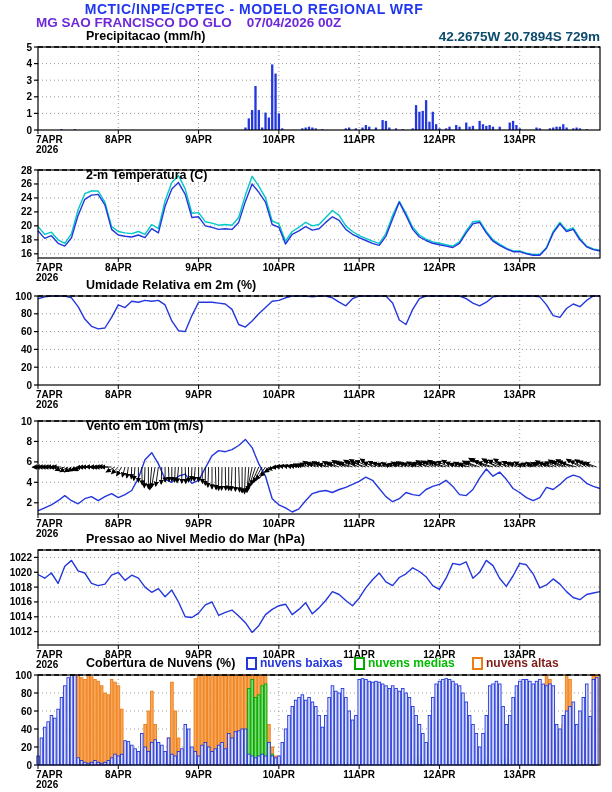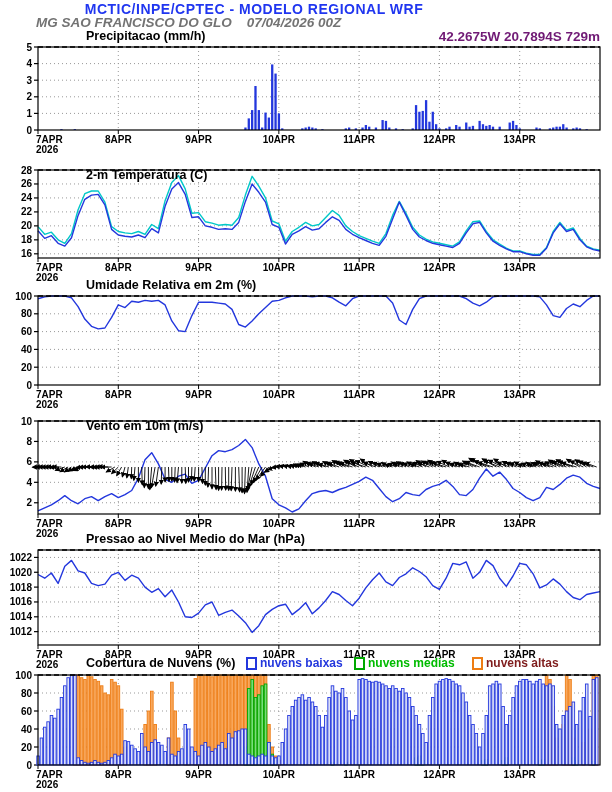--- a/index.html
+++ b/index.html
@@ -763,22 +763,22 @@
       <rect x="582.0738095238095" y="697.5" width="2.6" height="67.5" fill="#dce1f8" stroke="#2337dd" stroke-width="0.9"></rect>
       <rect x="585.4190476190475" y="684" width="2.6" height="81" fill="#dce1f8" stroke="#2337dd" stroke-width="0.9"></rect>
       <rect x="588.7642857142856" y="716.4" width="2.6" height="48.60000000000002" fill="#dce1f8" stroke="#2337dd" stroke-width="0.9"></rect>
       <rect x="592.1095238095238" y="679.5" width="2.6" height="85.5" fill="#dce1f8" stroke="#2337dd" stroke-width="0.9"></rect>
       <rect x="595.4547619047619" y="677.7" width="2.6" height="87.29999999999995" fill="#dce1f8" stroke="#2337dd" stroke-width="0.9"></rect>
       <rect x="38" y="675" width="562" height="90" fill="none" stroke="#000000" stroke-width="1.2"></rect>
       <line x1="38" y1="675" x2="600" y2="675" stroke="#000000" stroke-width="1.4" stroke-dasharray="5 3"></line>
     </svg>
 
   <div class="abs hdr1" style="color: rgb(32, 54, 240);">MCTIC/INPE/CPTEC - MODELO REGIONAL WRF</div>
-  <div class="abs hdr2" style="color: #737373; font-style: italic;"><span>MG SAO FRANCISCO DO GLO</span><span>    </span><span>07/04/2026 00Z</span></div>
-  <div class="abs coords" style="color: #701a75;">42.2675W 20.7894S 729m</div>
+  <div class="abs hdr2" style="color: #6d28d9;"><span>MG SAO FRANCISCO DO GLO</span><span>    </span><span>07/04/2026 00Z</span></div>
+  <div class="abs coords" style="color: #0c4a6e;">42.2675W 20.7894S 729m</div>
 
   <div class="abs ptitle t1">Precipitacao (mm/h)</div>
   <div class="abs ptitle t2">2-m Temperatura (C)</div>
   <div class="abs ptitle t3">Umidade Relativa em 2m (%)</div>
   <div class="abs ptitle t4">Vento em 10m (m/s)</div>
   <div class="abs ptitle t5">Pressao ao Nivel Medio do Mar (hPa)</div>
   <div class="abs ptitle t6">Cobertura de Nuvens (%)</div>
 
   <div class="abs legend l1"><span class="lsq" id="sq-baixas" style="border-color: rgb(35, 55, 221);"></span><span id="lb-baixas" style="color: rgb(35, 55, 221);">nuvens baixas</span></div>
   <div class="abs legend l2"><span class="lsq" id="sq-medias" style="border-color: rgb(0, 168, 0);"></span><span id="lb-medias" style="color: rgb(0, 187, 0);">nuvens medias</span></div>

